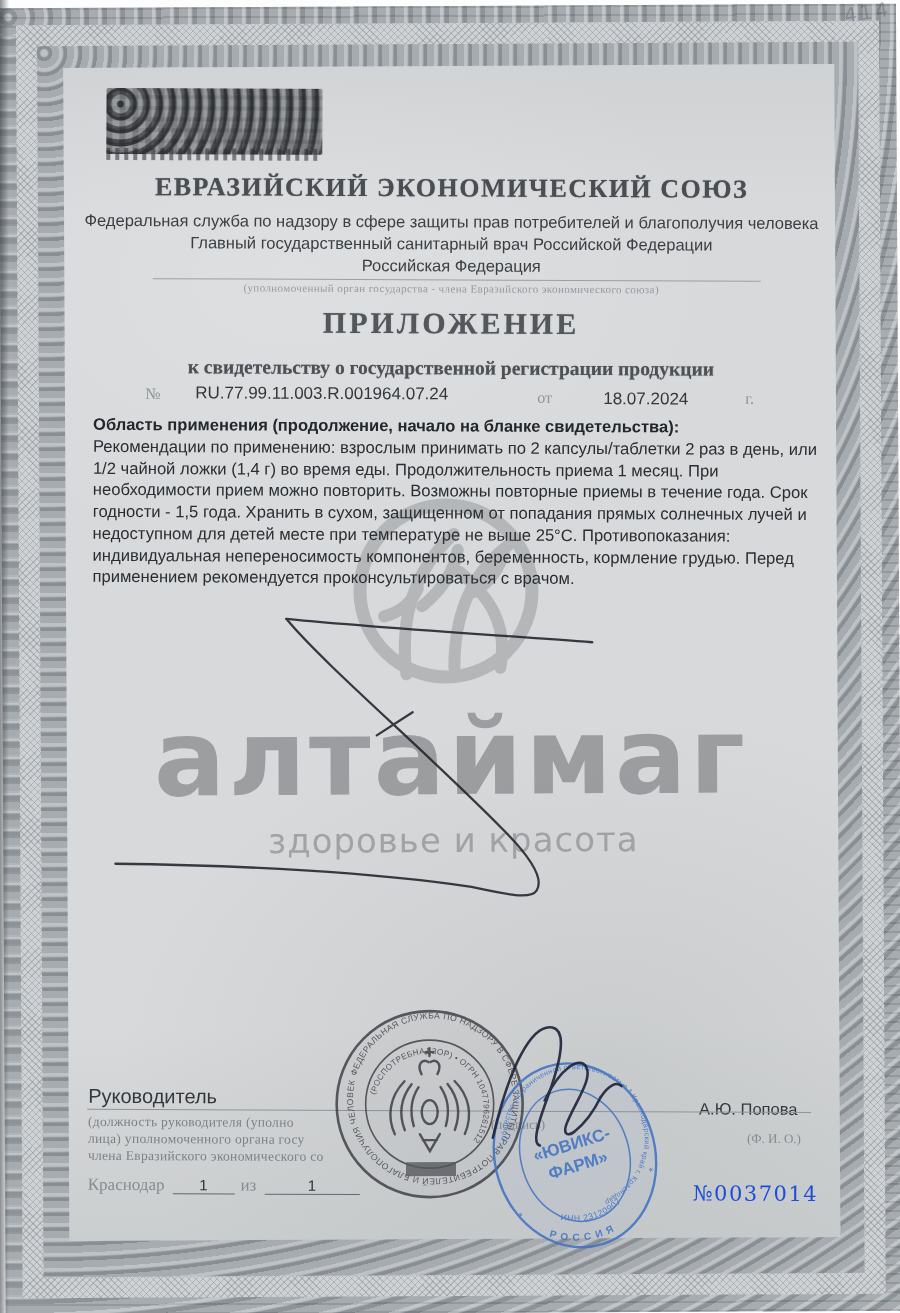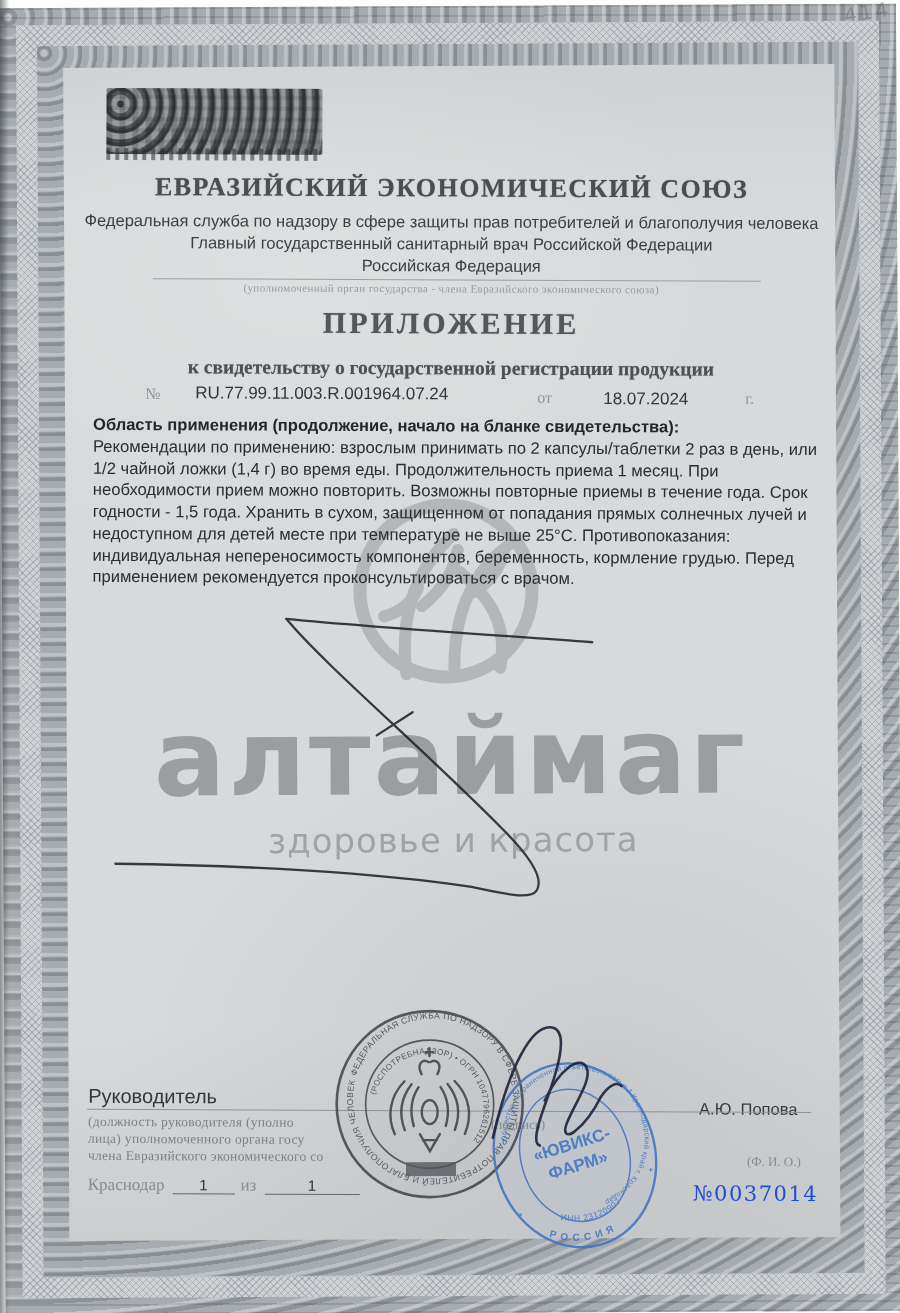--- a/index.html
+++ b/index.html
@@ -44,21 +44,21 @@
   .ot-label{top:382px;left:535px;}
   .reg-date{top:382px;left:601px;font-size:17px;color:#33373b;}
   .g-label{top:382px;left:743px;}
   .body-head{top:410px;left:91px;width:730px;font-weight:bold;font-size:16.5px;color:#23272b;}
   .body-text{top:431px;left:91px;width:727px;font-size:16.6px;line-height:1.31;color:#2a2e32;}
   
   .role{top:1080px;left:89px;font-size:20px;color:#34383c;}
   .fio{top:1084px;left:700px;font-size:16.5px;color:#34383c;margin-top:8px;}
   .sig-rule{top:1104px;left:88px;width:724px;border-top:1px solid #8f959b;}
   .sig-caption{top:1110px;left:492px;font-family:"Liberation Serif",serif;font-size:13px;color:#858b92;}
-  .fio-caption{top:1146px;left:748px;font-family:"Liberation Serif",serif;font-size:13px;color:#858b92;}
+  .fio-caption{top:1123px;left:748px;font-family:"Liberation Serif",serif;font-size:13px;color:#858b92;}
   .role-caption{top:1108px;left:89px;font-family:"Liberation Serif",serif;font-size:13.5px;line-height:1.26;color:#7c8289;letter-spacing:.3px;}
   .page-row{top:1170px;left:89px;font-family:"Liberation Serif",serif;font-size:17px;color:#868c93;}
   .blank{display:inline-block;border-bottom:1.4px solid #62686e;text-align:center;
          font-family:"Liberation Sans",sans-serif;font-size:15px;color:#2e3236;vertical-align:baseline;}
   .blank-1{width:62px;margin:0 6px 0 8px;} .blank-2{width:95px;margin-left:8px;}
   .serial{top:1174px;left:694px;font-family:"DejaVu Serif",serif;font-size:21px;letter-spacing:1.5px;color:#1d4ed8;}
   
   .sec-block{top:83px;left:103px;width:216px;height:66px;background:#8f9396;border-radius:2px;
     background-image:
       repeating-radial-gradient(circle at 14px 16px, rgba(28,28,33,.85) 0 3px, rgba(150,153,156,.45) 4px 9px, rgba(28,28,33,.6) 10px 13px),

